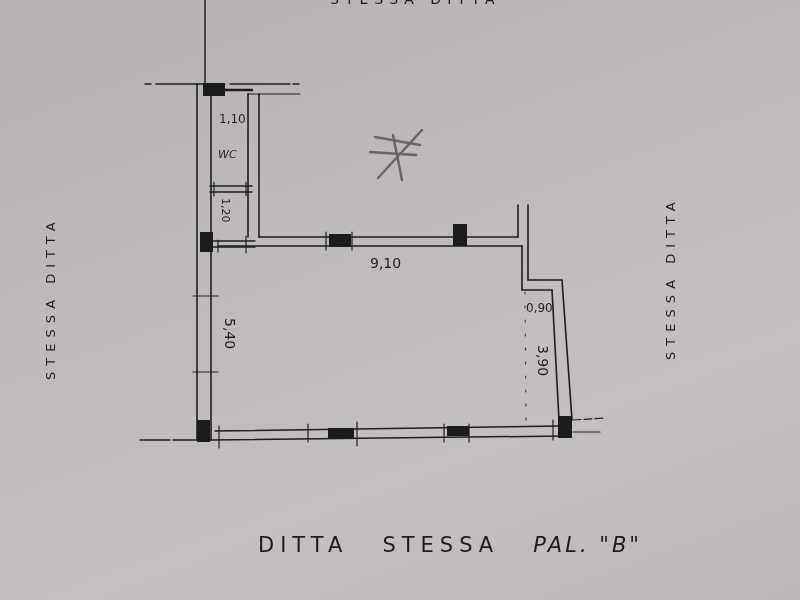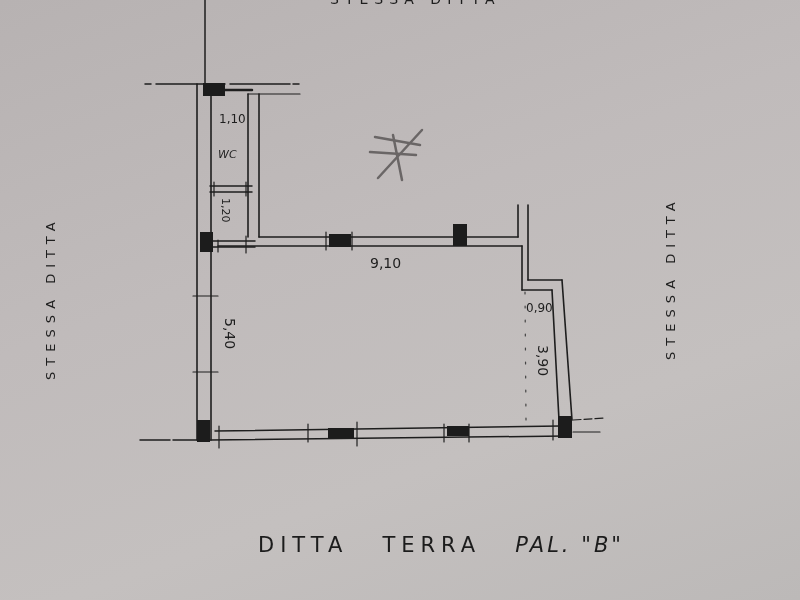--- a/index.html
+++ b/index.html
@@ -108,13 +108,13 @@
     <line x1="370" y1="152" x2="416" y2="155"></line>
     <line x1="393" y1="135" x2="402" y2="180"></line>
     <line x1="378" y1="178" x2="422" y2="130"></line>
   </g>
 
   <text x="0" y="0" class="hand" font-size="13" letter-spacing="6" transform="translate(55,380) rotate(-90)">STESSA DITTA</text>
   <text x="0" y="0" class="hand" font-size="13" letter-spacing="6" transform="translate(675,360) rotate(-90)">STESSA DITTA</text>
   <text x="330" y="4" class="hand" font-size="14" letter-spacing="6">STESSA DITTA</text>
 </svg>
 
-<div class="title"><span>DITTA</span><span>TERRA</span><span class="pal">PAL. "B"</span></div>
+<div class="title"><span>DITTA</span><span>STESSA</span><span class="pal">PAL. "B"</span></div>
 
 </body></html>

